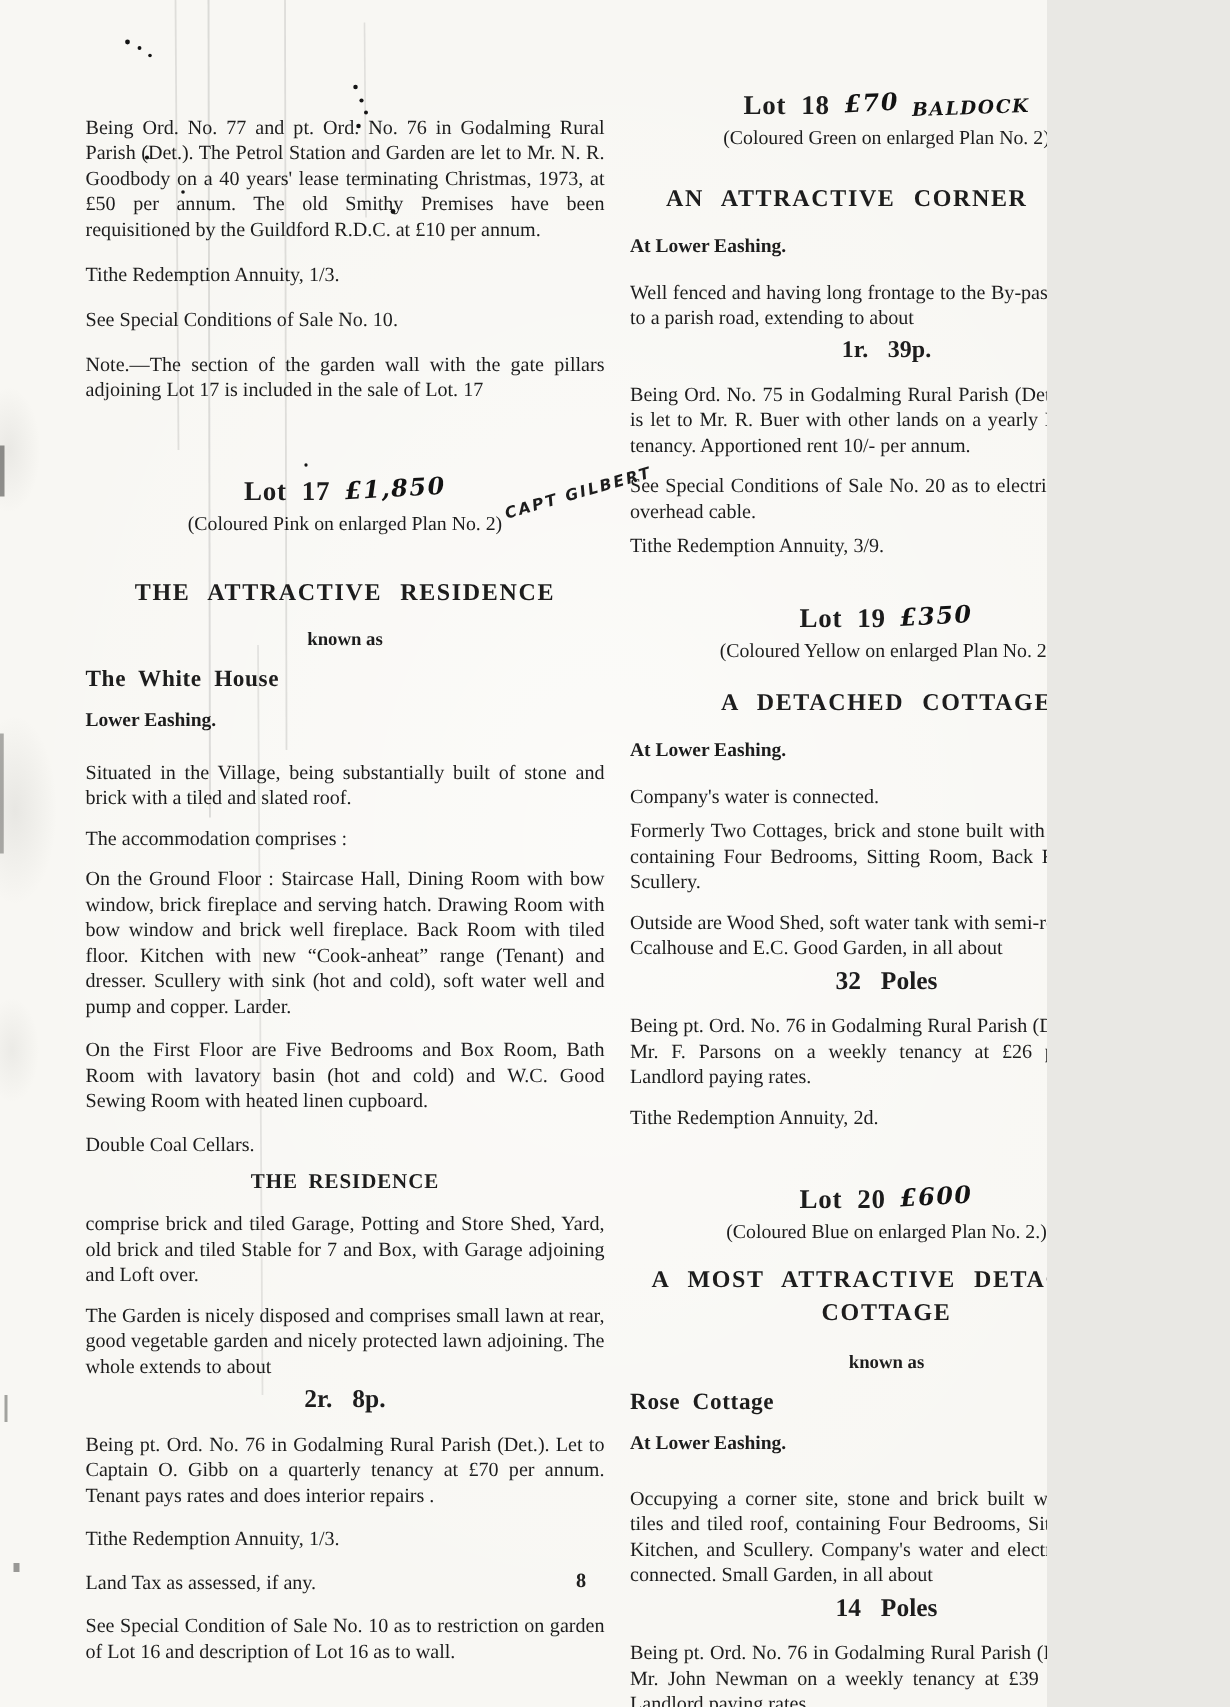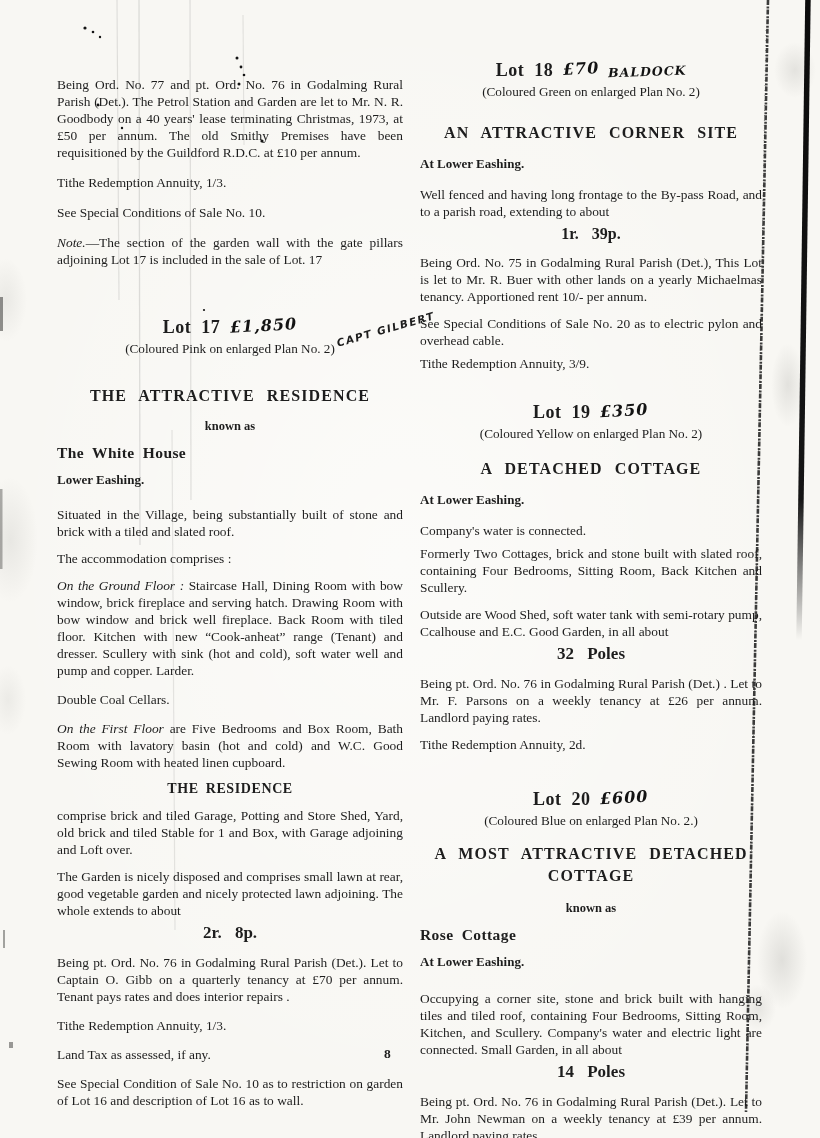--- a/index.html
+++ b/index.html
@@ -1,34 +1,34 @@
 <!DOCTYPE html>
 <html><head>
 <meta charset="utf-8">
 <style>
   html,body{margin:0;padding:0;background:#e9e8e4;}
   .page{
-    position:relative;width:820px;height:1138px;overflow:hidden;
+    position:relative;width:698px;height:1138px;overflow:hidden;
     background:
       radial-gradient(ellipse 40px 90px at 10px 540px, rgba(90,90,85,.10), transparent 70%),
       radial-gradient(ellipse 30px 60px at 6px 300px, rgba(90,90,85,.09), transparent 70%),
       radial-gradient(ellipse 26px 50px at 8px 700px, rgba(90,90,85,.08), transparent 70%),
       radial-gradient(ellipse 30px 40px at 795px 70px, rgba(80,80,75,.12), transparent 70%),
       radial-gradient(ellipse 24px 60px at 788px 385px, rgba(80,80,75,.13), transparent 70%),
       radial-gradient(ellipse 36px 70px at 782px 960px, rgba(80,80,75,.14), transparent 70%),
       radial-gradient(ellipse 26px 34px at 758px 1008px, rgba(80,80,75,.11), transparent 70%),
       radial-gradient(ellipse 500px 700px at 400px 560px, rgba(255,255,255,.5), transparent 80%),
       #f8f7f3;
     font-family:"Liberation Serif",serif;color:#1d1d1d;
   }
   .col{position:absolute;}
   .col-left{left:57px;top:76px;width:346px;}
   .col-right{left:420px;top:60px;width:342px;}
   p{margin:0 0 10px;text-align:justify;font-size:13.4px;line-height:17px;}
-  .lead-italic{font-style:italic;}
+  .lead-italic{}
   .lot-head{position:relative;text-align:center;margin:0 0 3px;white-space:nowrap;}
   .lot-label{font-weight:bold;font-size:18px;letter-spacing:.5px;word-spacing:5px;}
   .hw{font-family:"DejaVu Serif",serif;font-style:italic;font-weight:bold;color:#131313;}
   .hw-price{display:inline-block;font-size:16px;margin-left:10px;transform:rotate(-3deg) translateY(-2px);letter-spacing:1px;}
   .hw-buyer{position:absolute;font-family:"DejaVu Sans",sans-serif;font-style:italic;font-weight:bold;
     font-size:10.5px;letter-spacing:1.5px;transform:rotate(-16deg);white-space:nowrap;}
   .hw-buyer-17{right:-34px;top:6px;}
   .hw-buyer-18{position:static;display:inline-block;transform:rotate(-2deg);font-size:12.5px;margin-left:8px;letter-spacing:1px;}
   .plan-note{text-align:center;font-size:13.2px;margin:0 0 16px;}
   .big-title{text-align:center;font-weight:bold;font-size:16px;letter-spacing:1.1px;word-spacing:7px;margin:0 0 12px;line-height:22px;}
@@ -96,27 +96,27 @@
     <div class="big-title" style="margin-top:28px;text-align:center;">THE ATTRACTIVE RESIDENCE</div>
     <div class="known">known as</div>
     <div class="house-name">The White House</div>
     <div class="place">Lower Eashing.</div>
 
     <p style="margin-top:18px;">Situated in the Village, being substantially built of stone and brick with a tiled and slated roof.</p>
     <p>The accommodation comprises :</p>
     <p style="margin-bottom:9px;">
       <span class="lead-italic">On the Ground Floor :</span><span> Staircase Hall, Dining Room with bow window, brick fireplace and serving hatch. Drawing Room with bow window and brick well fireplace. Back Room with tiled floor. Kitchen with new “Cook-anheat” range (Tenant) and dresser. Scullery with sink (hot and cold), soft water well and pump and copper. Larder.</span>
     </p>
-    <p style="margin-top:12px;">Double Coal Cellars.</p>
     <p style="margin-top:12px;">
       <span class="lead-italic">On the First Floor</span><span> are Five Bedrooms and Box Room, Bath Room with lavatory basin (hot and cold) and W.C. Good Sewing Room with heated linen cupboard.</span>
     </p>
+    <p style="margin-top:12px;">Double Coal Cellars.</p>
 
     <div class="sub-title">THE RESIDENCE</div>
-    <p>comprise brick and tiled Garage, Potting and Store Shed, Yard, old brick and tiled Stable for 1 and Box, with Garage adjoining and Loft over.</p>
+    <p>comprise brick and tiled Garage, Potting and Store Shed, Yard, old brick and tiled Stable for 7 and Box, with Garage adjoining and Loft over.</p>
     <p style="margin-bottom:4px;">The Garden is nicely disposed and comprises small lawn at rear, good vegetable garden and nicely protected lawn adjoining. The whole extends to about</p>
     <div class="area">2r. 8p.</div>
     <p>Being pt. Ord. No. 76 in Godalming Rural Parish (Det.). Let to Captain O. Gibb on a quarterly tenancy at £70 per annum. Tenant pays rates and does interior repairs .</p>
     <p style="margin-top:12px;">Tithe Redemption Annuity, 1/3.</p>
     <p style="margin-top:12px;">Land Tax as assessed, if any.</p>
     <p style="margin-top:12px;">See Special Condition of Sale No. 10 as to restriction on garden of Lot 16 and description of Lot 16 as to wall.</p>
   </div>
 
   <div class="col col-right">
 

